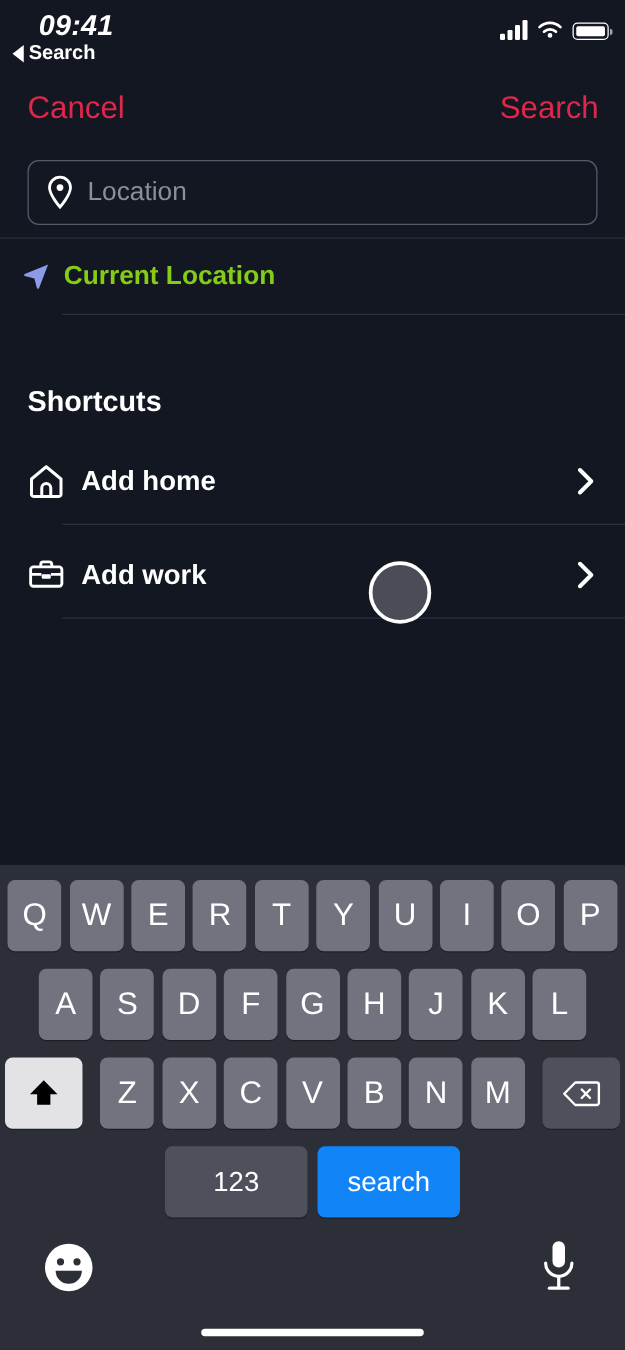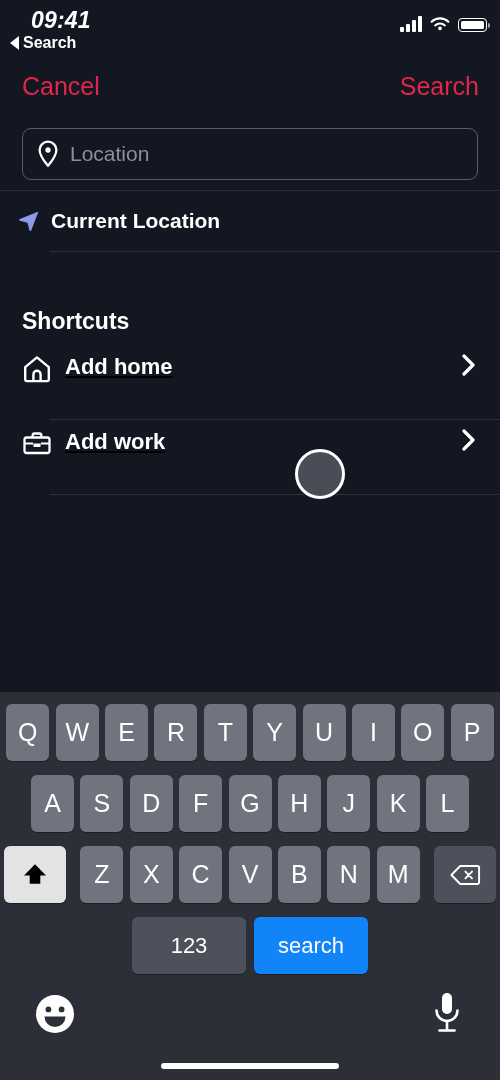--- a/index.html
+++ b/index.html
@@ -150,21 +150,21 @@
     position: absolute;
     top: 191px; left: 0;
     width: 500px; height: 60px;
     display: flex;
     align-items: center;
     cursor: pointer;
   }
   .loc-arrow { margin-left: 18px; width: 22px; height: 22px; }
   .current-loc-label {
     margin-left: 11px;
-    color: #ffffff;
+    color: #84cc16;
     font-size: 21px;
     font-weight: bold;
     text-align: center;
   }
   .divider-inset {
     position: absolute;
     left: 50px;
     width: 450px; height: 1px;
     background: #2b303d;
   }
@@ -178,23 +178,22 @@
     top: 308px; left: 22px;
     color: #ffffff;
     font-size: 23px;
     font-weight: bold;
   }
   .shortcut-row {
     position: absolute;
     left: 0;
     width: 500px; height: 62px;
     display: flex;
-    align-items: flex-start;
-    cursor: pointer;
-    text-decoration: underline;
+    align-items: center;
+    cursor: pointer;
   }
   .row-home { top: 354px; }
   .row-work { top: 429px; }
   .row-icon { margin-left: 22px; width: 30px; height: 30px; flex: 0 0 auto; }
   .row-label {
     margin-left: 13px;
     color: #ffffff;
     font-size: 22px;
     font-weight: bold;
   }

